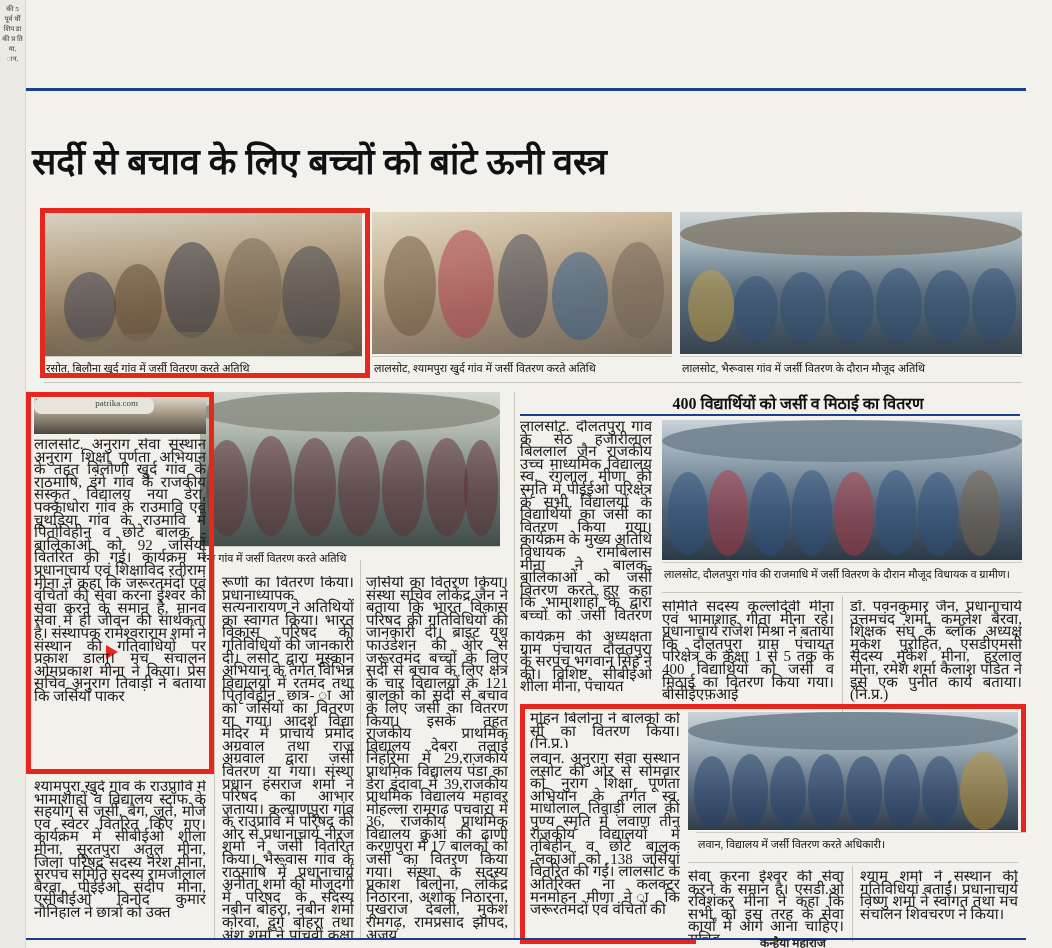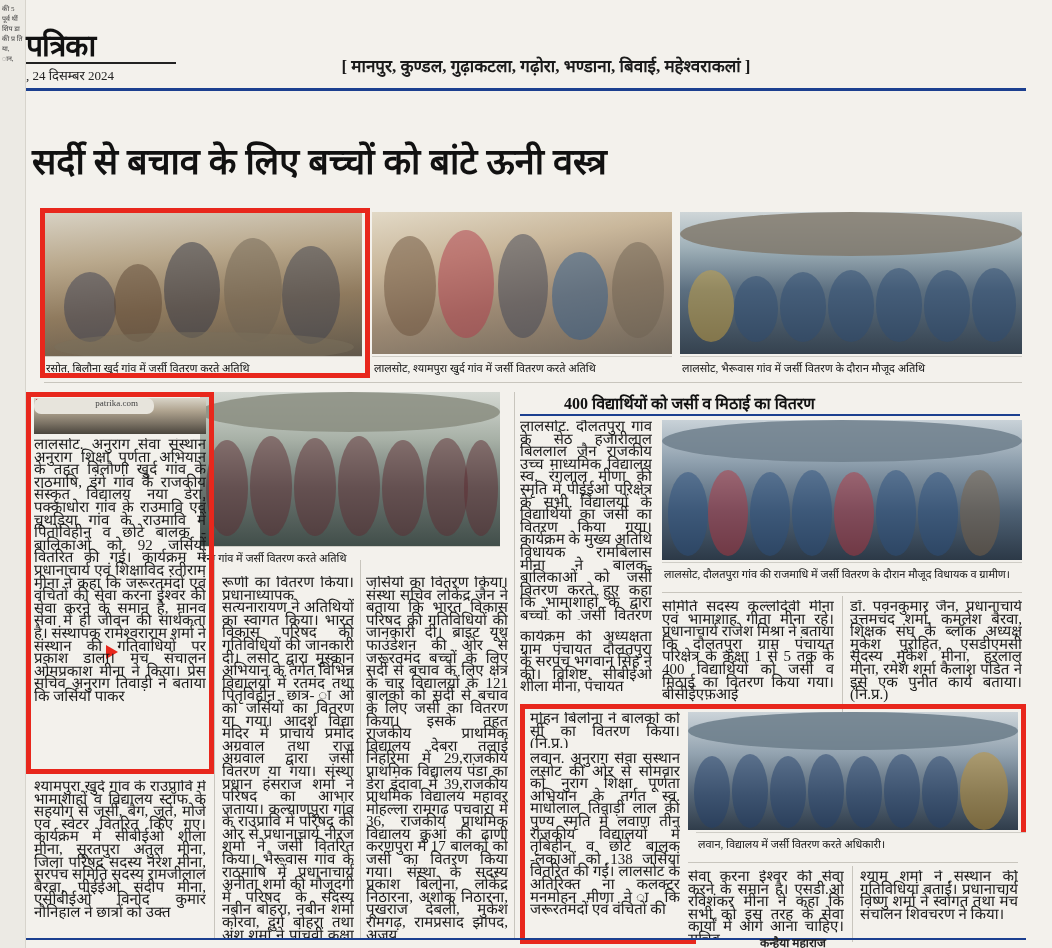--- a/index.html
+++ b/index.html
@@ -13,20 +13,21 @@
   .page{
     position:absolute;inset:0;
     background:#f3f1ec;
   }
   
   .edge-strip{
     position:absolute;left:0;top:0;width:26px;height:948px;
     background:#eceae4;border-right:1px solid #d7d4cc;
     font-size:7px;line-height:10px;color:#3a3a3a;
     padding:4px 2px;box-sizing:border-box;overflow:hidden;
+    text-align:center;
   }
   .masthead{
     position:absolute;left:26px;top:18px;width:1026px;height:62px;
   }
   .mast-logo{
     position:absolute;left:0;top:6px;width:160px;
     font-family:"Liberation Serif", serif;
     font-weight:bold;font-size:30px;color:#111;letter-spacing:-1px;
   }
   .mast-rule{
@@ -113,26 +114,20 @@
     position:absolute;left:300px;top:938px;font-size:12px;font-weight:bold;color:#222;
   }
 </style>
 </head>
 <body>
 
 <div class="page">
 
   <div class="edge-strip">की 5 पूर्व थीं शिप डा की प्र ति या, ान,</div>
 
-  <div class="masthead">
-    <div class="mast-logo">पत्रिका</div>
-    <div class="mast-rule"></div>
-    <div class="mast-date">, 24 दिसम्बर 2024</div>
-    <div class="mast-villages">[ मानपुर, कुण्डल, गुढ़ाकटला, गढ़ोरा, भण्डाना, बिवाई, महेश्वराकलां ]</div>
-  </div>
   <div class="top-hr"></div>
 
   <div class="headline">सर्दी से बचाव के लिए बच्चों को बांटे ऊनी वस्त्र</div>
 
   <div class="photo img-a" style="left:44px;top:212px;width:318px;height:168px;">
     <div class="ph-inner">
       <div class="speck" style="left:20px;top:60px;width:52px;height:70px;background:#3a3d52;"></div>
       <div class="speck" style="left:70px;top:52px;width:48px;height:78px;background:#5b4634;"></div>
       <div class="speck" style="left:120px;top:30px;width:56px;height:96px;background:#2f3344;"></div>
       <div class="speck" style="left:180px;top:26px;width:58px;height:104px;background:#6d6152;"></div>
@@ -197,21 +192,21 @@
   <div class="vrule" style="left:214px;top:560px;height:380px;"></div>
 
   <div class="col" style="left:222px;top:576px;width:132px;height:364px;">रूणी का वितरण किया। प्रधानाध्यापक सत्यनारायण ने अतिथियों का स्वागत किया। भारत विकास परिषद की गतिविधियों की जानकारी दी। लसोट द्वारा मुस्कान अभियान के तर्गत विभिन्न विद्यालयों में रतमंद तथा पितृविहीन छात्र- ाओं को जर्सियों का वितरण या गया। आदर्श विद्या मंदिर में प्राचार्य प्रमोद अग्रवाल तथा राज अग्रवाल द्वारा जर्सी वितरण या गया। संस्था प्रधान हंसराज शर्मा ने परिषद का आभार जताया। कल्याणपुरा गांव के राउप्रावि में परिषद की ओर से प्रधानाचार्य नीरज शर्मा ने जर्सी वितरित किया। भैरूवास गांव के राठमाषि में प्रधानाचार्य अनीता शर्मा की मौजूदगी में परिषद के सदस्य नबीन बोहरा, नबीन शर्मा कोरवा, दुर्ग बोहरा तथा अंशु शर्मा ने पांचवीं कक्षा तक के सभी छात्र-छात्राओं को</div>
 
   <div class="vrule" style="left:360px;top:560px;height:380px;"></div>
 
   <div class="col" style="left:366px;top:576px;width:142px;height:364px;">जर्सियों का वितरण किया। संस्था सचिव लोकेंद्र जैन ने बताया कि भारत विकास परिषद की गतिविधियों की जानकारी दी। ब्राइट यूथ फाउंडेशन की ओर से जरूरतमंद बच्चों के लिए सर्दी से बचाव के लिए क्षेत्र के चार विद्यालयों के 121 बालकों को सर्दी से बचाव के लिए जर्सी का वितरण किया। इसके तहत राजकीय प्राथमिक विद्यालय देबरा तलाई निंहरिमा में 29,राजकीय प्राथमिक विद्यालय पंडा का डेरा इंदावा में 39,राजकीय प्राथमिक विद्यालय महावर मोहल्ला रामगढ़ पचवारा में 36, राजकीय प्राथमिक विद्यालय कुआं की ढाणी करणपुरा में 17 बालकों को जर्सी का वितरण किया गया। संस्था के सदस्य प्रकाश बिलोना, लोकेंद्र निठारना, अशोक निठारना, पूखराज देबली, मुकेश रामगढ़, रामप्रसाद झापद, अजय</div>
 
   <div class="vrule" style="left:514px;top:392px;height:548px;"></div>
 
-  <div class="sec-head" style="left:564px;top:392px;width:420px;text-align:left;">400 विद्यार्थियों को जर्सी व मिठाई का वितरण</div>
+  <div class="sec-head" style="left:588px;top:392px;width:420px;text-align:center;">400 विद्यार्थियों को जर्सी व मिठाई का वितरण</div>
   <div class="sec-head-rule" style="left:520px;top:414px;width:500px;"></div>
 
   <div class="col" style="left:520px;top:420px;width:132px;height:200px;">लालसोट. दौलतपुरा गांव के सेठ हजारीलाल बिललाल जैन राजकीय उच्च माध्यमिक विद्यालय स्व. रंगलाल मीणा की स्मृति में पीईईओ परिक्षेत्र के सभी विद्यालयों के विद्यार्थियों का जर्सी का वितरण किया गया। कार्यक्रम के मुख्य अतिथि विधायक रामबिलास मीना ने बालक-बालिकाओं को जर्सी वितरण करते हुए कहा कि भामाशाहों के द्वारा बच्चों को जर्सी वितरण मानवीय सेवा व पुण्य कार्य है। इससे बड़ा और कोई धर्म नहीं है।</div>
   <div class="col" style="left:520px;top:630px;width:132px;height:70px;">कार्यक्रम की अध्यक्षता ग्राम पंचायत दौलतपुरा के सरपंच भगवान सिंह ने की। विशिष्ट, सीबीईओ शीला मीना, पंचायत</div>
 
   <div class="photo img-e" style="left:662px;top:420px;width:360px;height:140px;">
     <div class="ph-inner">
       <div class="speck" style="left:6px;top:52px;width:40px;height:84px;background:#2b4f7d;"></div>
       <div class="speck" style="left:46px;top:50px;width:40px;height:86px;background:#b2353f;"></div>
       <div class="speck" style="left:88px;top:52px;width:40px;height:84px;background:#2b4f7d;"></div>

